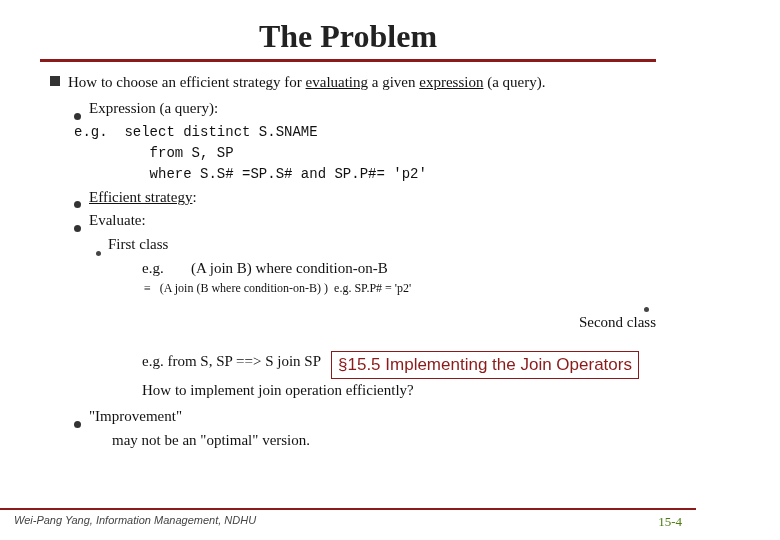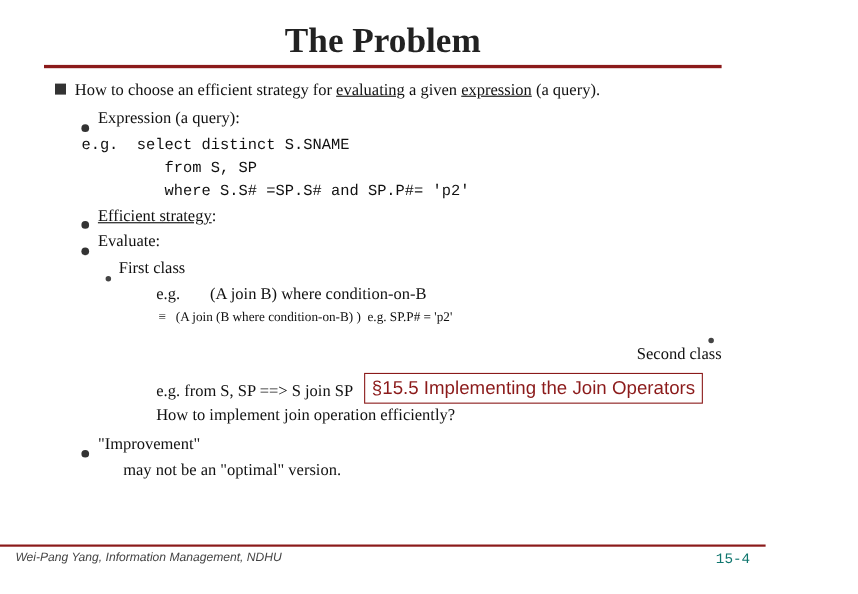--- a/index.html
+++ b/index.html
@@ -105,23 +105,23 @@
       line-height: 1.5;
       margin-bottom: 2px;
     }
 
     .underline {
       text-decoration: underline;
     }
 
     .second-class-row {
       display: flex;
-      align-items: flex-end;
+      align-items: flex-start;
       margin-left: 46px;
-      margin-top: 5px;
+      margin-top: 17px;
       margin-bottom: 1px;
     }
 
     .badge {
       display: inline-block;
       border: 1.5px solid #8B1A1A;
       color: #8B1A1A;
       font-size: 17px;
       font-family: Arial, sans-serif;
       padding: 1px 6px;
@@ -129,41 +129,41 @@
       white-space: nowrap;
     }
 
     .how-to-implement {
       margin-left: 46px;
       font-size: 15px;
     }
 
     .footer {
       position: absolute;
-      bottom: 24px;
+      bottom: 10px;
       left: 0;
       right: 0;
       display: flex;
       justify-content: space-between;
       padding: 0 14px;
       border-top: 2px solid #8B1A1A;
       padding-top: 4px;
     }
 
     .footer-left {
       font-size: 11px;
       color: #444;
       font-style: italic;
       font-family: Arial, sans-serif;
     }
 
     .footer-right {
       font-size: 13px;
-      color: #0f766e;
-      font-family: Liberation Mono, monospace;
+      color: #4d7c0f;
+      font-family: Liberation Serif, serif;
     }
 
     .first-class-eg {
       display: flex;
       align-items: flex-start;
       margin-left: 46px;
       font-size: 15px;
     }
 
     .first-class-eg-label {

